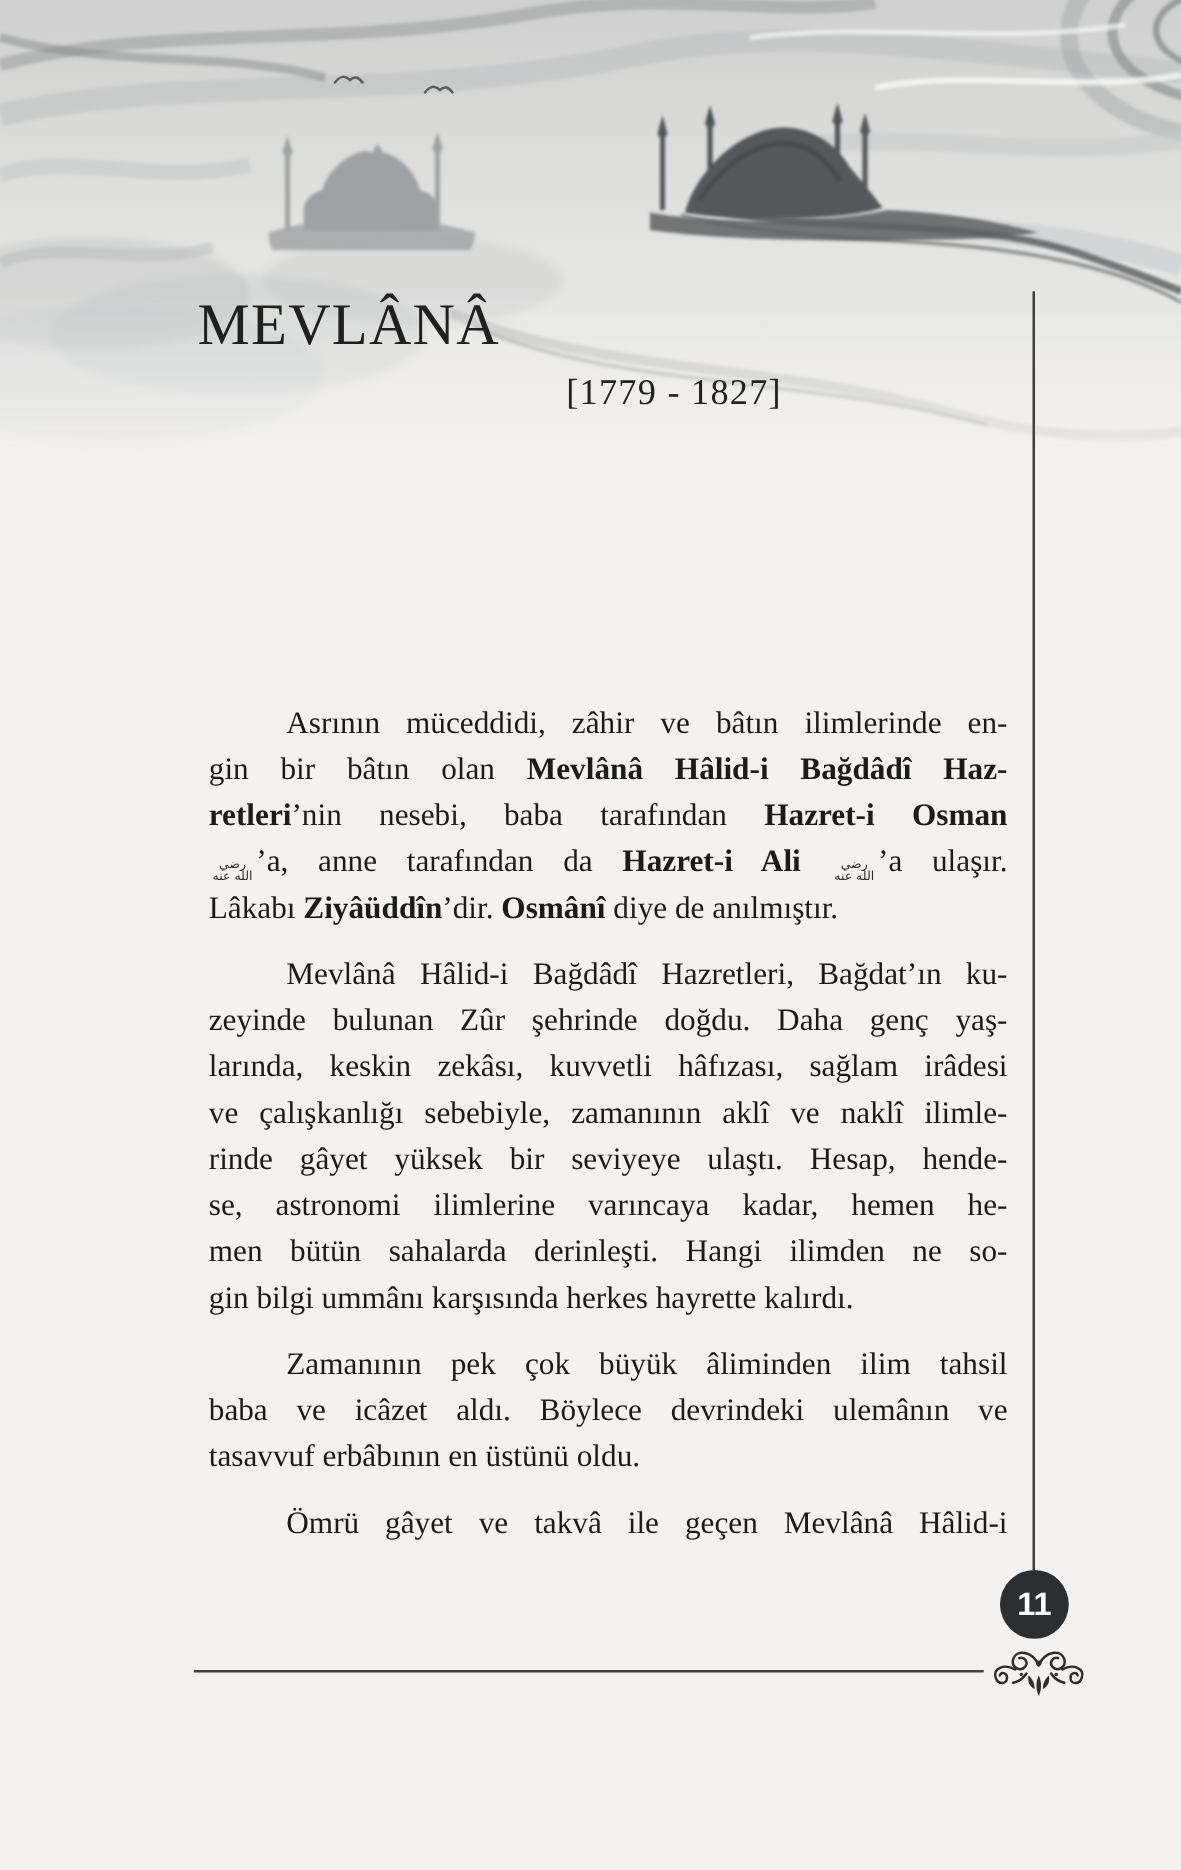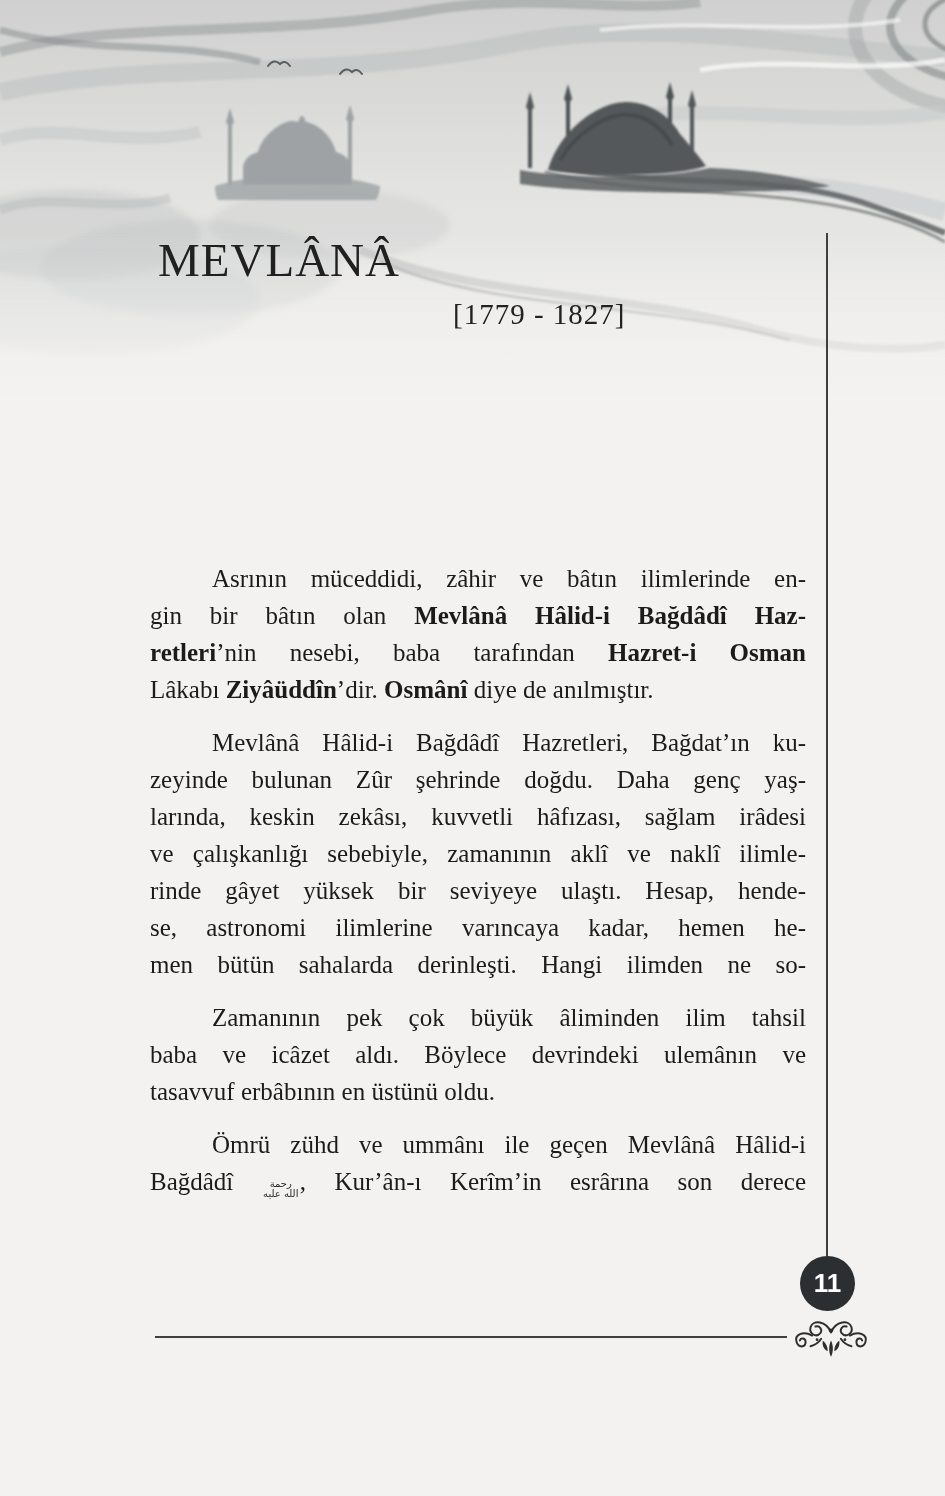--- a/index.html
+++ b/index.html
@@ -35,21 +35,21 @@
     position:absolute;left:800px;top:1256px;width:55px;height:55px;border-radius:50%;
     background:var(--badge_bg,#2c2f31);color:var(--badge_text,#fff);
     display:flex;align-items:center;justify-content:center;
     font-family:"Liberation Sans","DejaVu Sans",sans-serif;
     font-weight:bold;font-size:26px;z-index:6;
   }
   .ornament{position:absolute;left:790px;top:1312px;width:82px;height:52px;}
 
   
   .body-text{position:absolute;left:150px;top:560px;width:656px;}
-  .para{margin:0 0 16px 0;}
+  .para{margin:0 0 16px 17px;}
   .line{
     height:37px;line-height:37px;overflow:hidden;
     font-size:25px;text-align:justify;
   }
   .line.j::after{content:"";display:inline-block;width:100%;height:0;}
   .line.ind{padding-left:62px;}
   .bold{font-weight:bold;}
   .callig{
     display:inline-block;width:38px;font-size:10px;line-height:10px;
     font-family:"DejaVu Sans",sans-serif;text-align:center;
@@ -139,39 +139,40 @@
     <div class="dates">[1779 - 1827]</div>
   </div>
 
   <div class="rule-v"></div>
 
   <div class="body-text" id="bodyText">
       <div class="para">
         <div class="line j ind"><span>Asrının müceddidi, zâhir ve bâtın ilimlerinde en-</span></div>
         <div class="line j"><span>gin bir bâtın olan </span><span class="bold">Mevlânâ Hâlid-i Bağdâdî Haz-</span></div>
         <div class="line j"><span class="bold">retleri</span><span>’nin nesebi, baba tarafından </span><span class="bold">Hazret-i Osman</span></div>
+        <div class="line j"><span class="callig">رضي الله عنه</span><span>’a, anne tarafından da </span><span class="bold">Hazret-i Ali</span><span> </span><span class="callig">رضي الله عنه</span><span>’a ulaşır.</span></div>
         <div class="line"><span>Lâkabı </span><span class="bold">Ziyâüddîn</span><span>’dir. </span><span class="bold">Osmânî</span><span> diye de anılmıştır.</span></div>
       </div>
       <div class="para">
         <div class="line j ind"><span>Mevlânâ Hâlid-i Bağdâdî Hazretleri, Bağdat’ın ku-</span></div>
         <div class="line j"><span>zeyinde bulunan Zûr şehrinde doğdu. Daha genç yaş-</span></div>
         <div class="line j"><span>larında, keskin zekâsı, kuvvetli hâfızası, sağlam irâdesi</span></div>
         <div class="line j"><span>ve çalışkanlığı sebebiyle, zamanının aklî ve naklî ilimle-</span></div>
         <div class="line j"><span>rinde gâyet yüksek bir seviyeye ulaştı. Hesap, hende-</span></div>
         <div class="line j"><span>se, astronomi ilimlerine varıncaya kadar, hemen he-</span></div>
         <div class="line j"><span>men bütün sahalarda derinleşti. Hangi ilimden ne so-</span></div>
+        <div class="line"><span>gin bilgi ummânı karşısında herkes hayrette kalırdı.</span></div>
       </div>
       <div class="para">
         <div class="line j ind"><span>Zamanının pek çok büyük âliminden ilim tahsil</span></div>
         <div class="line j"><span>baba ve icâzet aldı. Böylece devrindeki ulemânın ve</span></div>
         <div class="line"><span>tasavvuf erbâbının en üstünü oldu.</span></div>
       </div>
       <div class="para">
-        <div class="line j ind"><span>Ömrü zühd ve ummânı ile geçen Mevlânâ Hâlid-i</span></div>
-        <div class="line j"><span>Bağdâdî </span><span class="callig">رحمة الله عليه</span><span>, Kur’ân-ı Kerîm’in esrârına son derece</span></div>
+        <div class="line j ind"><span>Ömrü gâyet ve takvâ ile geçen Mevlânâ Hâlid-i</span></div>
       </div>
     </div>
 
   <div class="page-badge">
     <span>11</span>
   </div>
 
   <div class="rule-h"></div>
   <svg class="ornament" viewBox="0 0 100 62" aria-hidden="true">
     <g fill="none" stroke="#2e2e2e" stroke-width="2.4" stroke-linecap="round">

